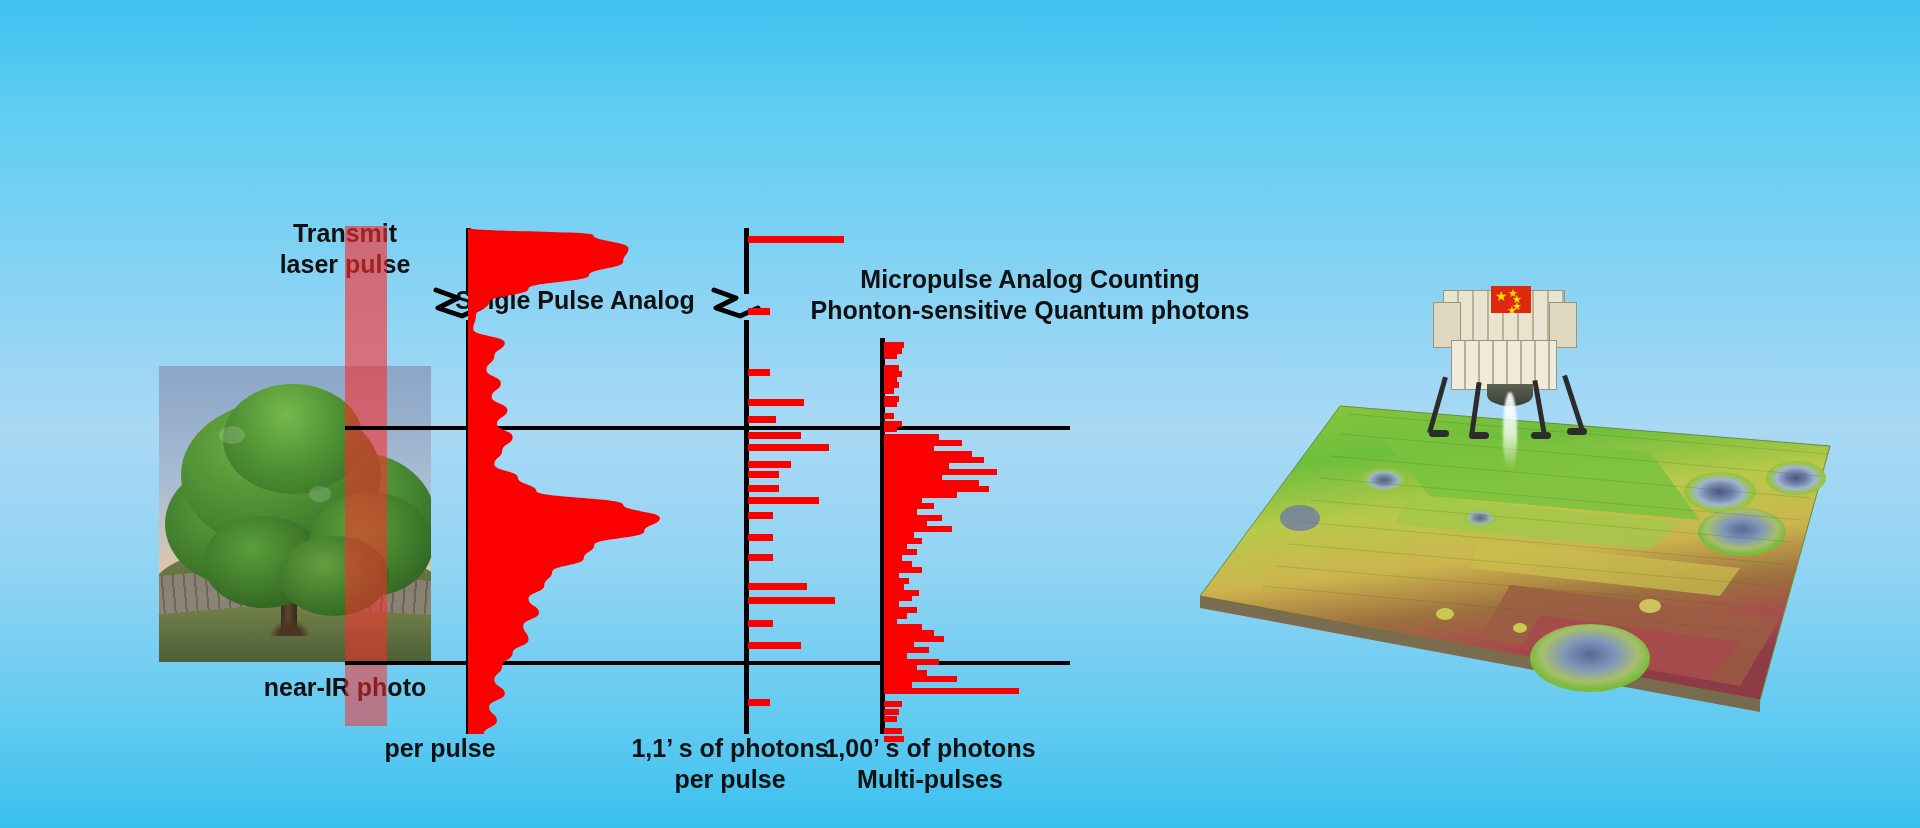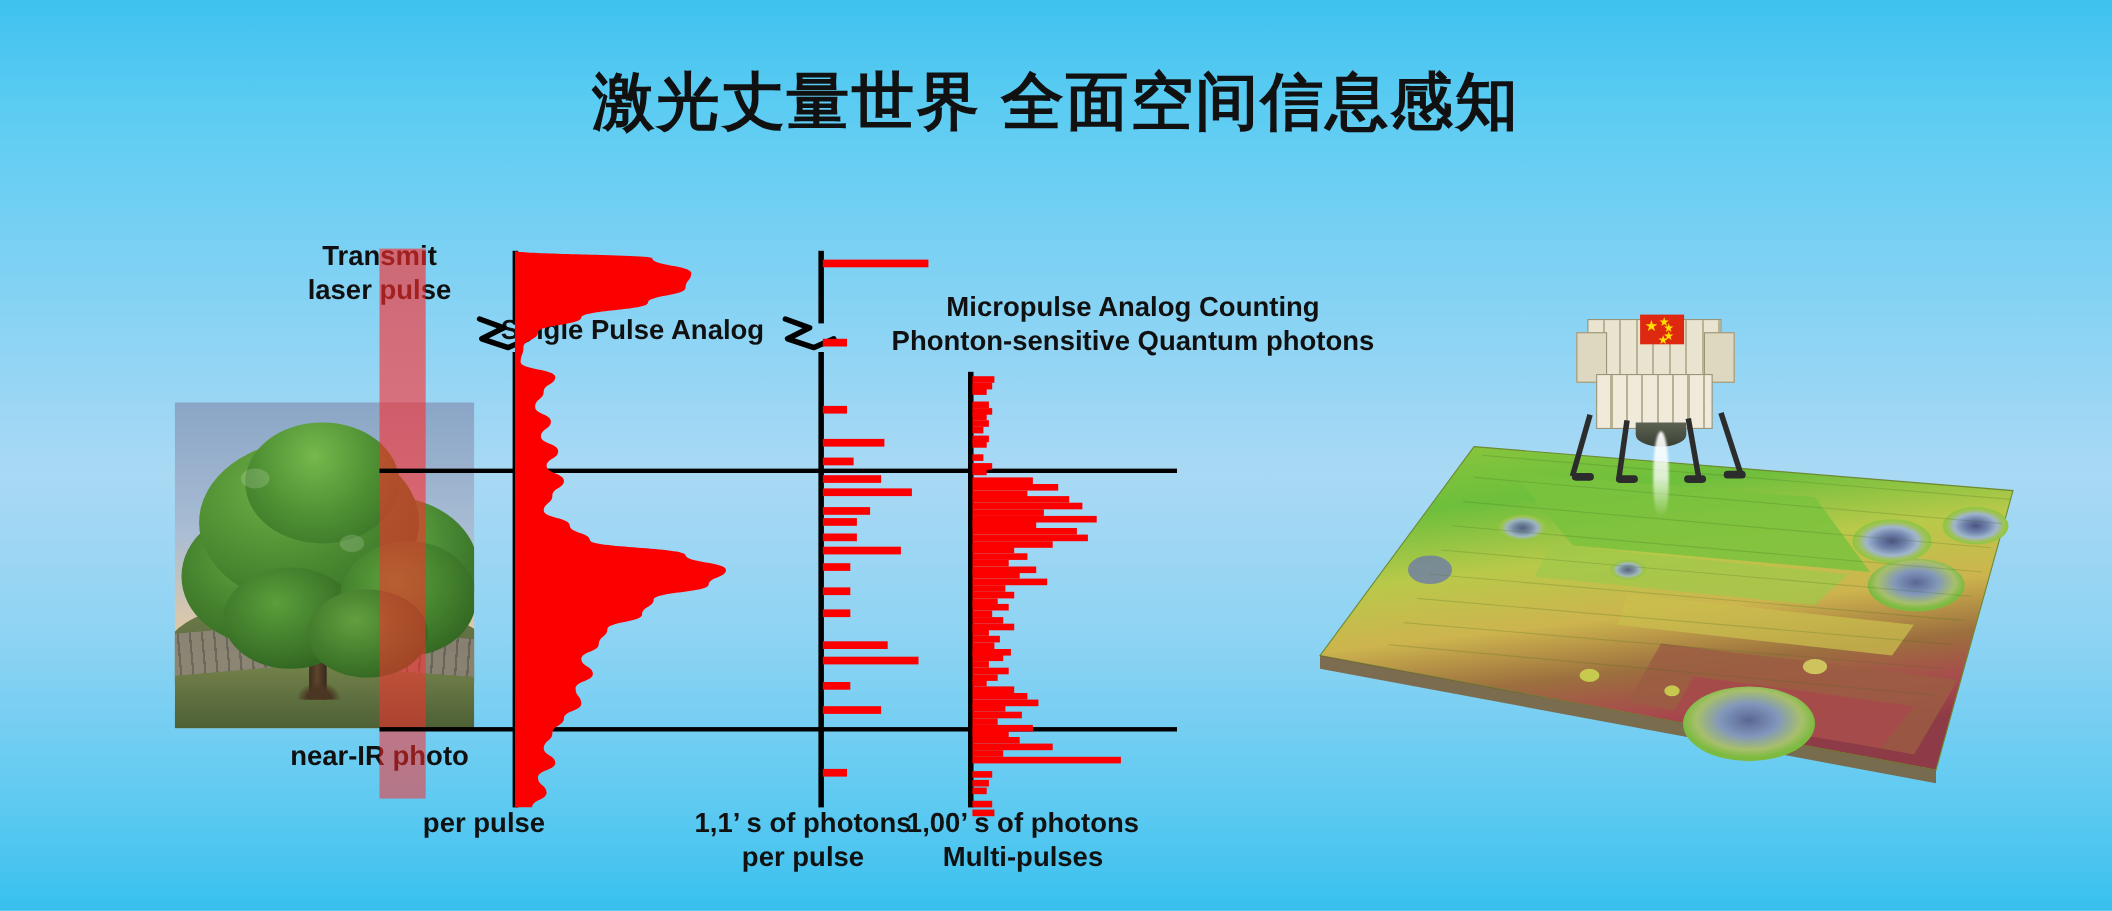--- a/index.html
+++ b/index.html
@@ -118,21 +118,20 @@
   #flag .star{position:absolute;color:#ffde00;font-size:11px;line-height:11px;}
   #plume{position:absolute;left:78px;top:112px;width:14px;height:78px;
     background:linear-gradient(to bottom,rgba(255,255,255,.95),rgba(255,255,255,.75) 55%,rgba(255,255,255,0));
     border-radius:50% 50% 40% 40%;filter:blur(1px);}
 </style>
 </head>
 <body>
 
 <div class="stage">
 
-  <div id="title">激光丈量世界 全面空间信息感知</div>
 
   <div class="lbl" id="lbl-transmit">
     <div>Transmit</div>
     <div>laser pulse</div>
   </div>
 
   <div class="lbl" id="lbl-apd">
     <div>Single Pulse Analog</div>
   </div>
 

